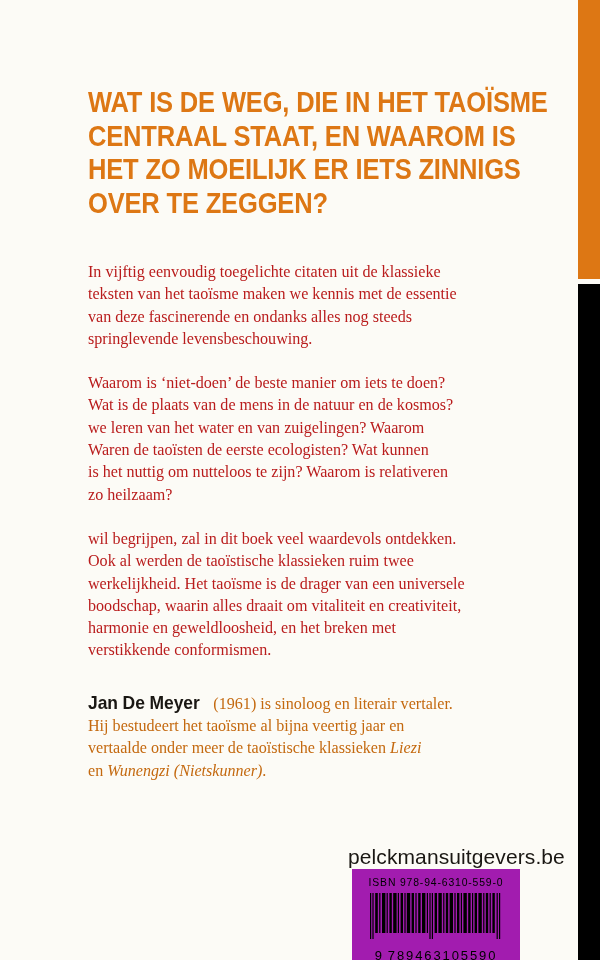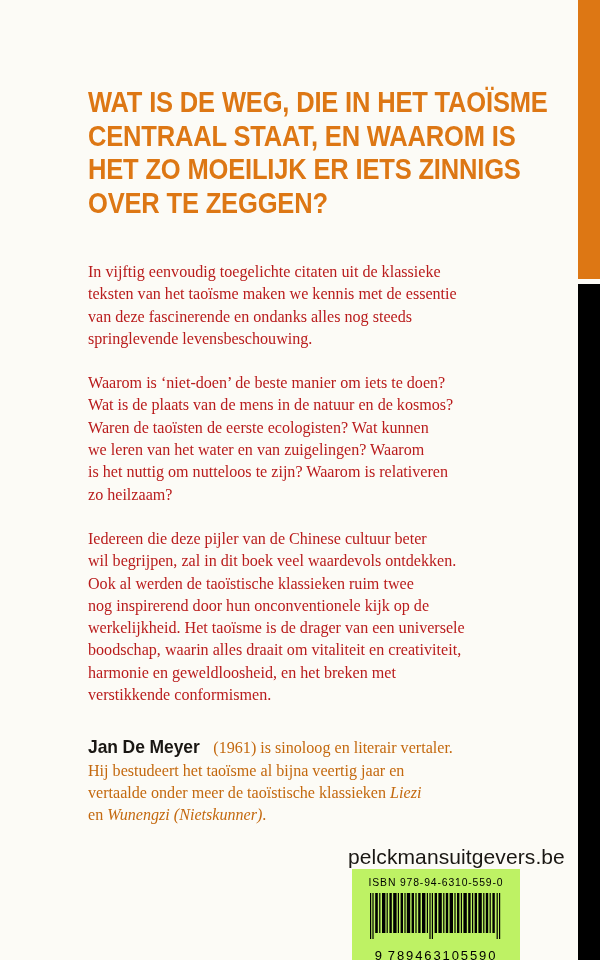--- a/index.html
+++ b/index.html
@@ -124,21 +124,21 @@
     white-space: nowrap;
   }
 
   
   .barcode-box {
     position: absolute;
     left: 352px;
     top: 869px;
     width: 168px;
     height: 91px;
-    background: #bef264;
+    background: #a21caf;
     box-sizing: border-box;
     padding: 8px 0 0 0;
     text-align: center;
   }
   .isbn-text {
     font-family: "Liberation Sans", sans-serif;
     font-size: 10.4px;
     letter-spacing: 0.85px;
     color: #000;
     white-space: nowrap;
@@ -183,31 +183,29 @@
       <p>
         <span class="ln">In vijftig eenvoudig toegelichte citaten uit de klassieke</span>
         <span class="ln">teksten van het taoïsme maken we kennis met de essentie</span>
         <span class="ln">van deze fascinerende en ondanks alles nog steeds</span>
         <span class="ln">springlevende levensbeschouwing.</span>
       </p>
 
       <p>
         <span class="ln">Waarom is ‘niet-doen’ de beste manier om iets te doen?</span>
         <span class="ln">Wat is de plaats van de mens in de natuur en de kosmos?</span>
+        <span class="ln">we leren van het water en van zuigelingen? Waarom</span>
         <span class="ln">Waren de taoïsten de eerste ecologisten? Wat kunnen</span>
-        <span class="ln">we leren van het water en van zuigelingen? Waarom</span>
         <span class="ln">is het nuttig om nutteloos te zijn? Waarom is relativeren</span>
         <span class="ln">zo heilzaam?</span>
       </p>
 
       <p>
-        <span class="ln">Iedereen die deze pijler van de Chinese cultuur beter</span>
         <span class="ln">wil begrijpen, zal in dit boek veel waardevols ontdekken.</span>
         <span class="ln">Ook al werden de taoïstische klassieken ruim twee</span>
-        <span class="ln">nog inspirerend door hun onconventionele kijk op de</span>
         <span class="ln">werkelijkheid. Het taoïsme is de drager van een universele</span>
         <span class="ln">boodschap, waarin alles draait om vitaliteit en creativiteit,</span>
         <span class="ln">harmonie en geweldloosheid, en het breken met</span>
         <span class="ln">verstikkende conformismen.</span>
       </p>
 
     </div>
 
     <div class="bio">
       <span class="ln"><span class="bio-name">Jan De Meyer</span><span> (1961) is sinoloog en literair vertaler.</span></span>

